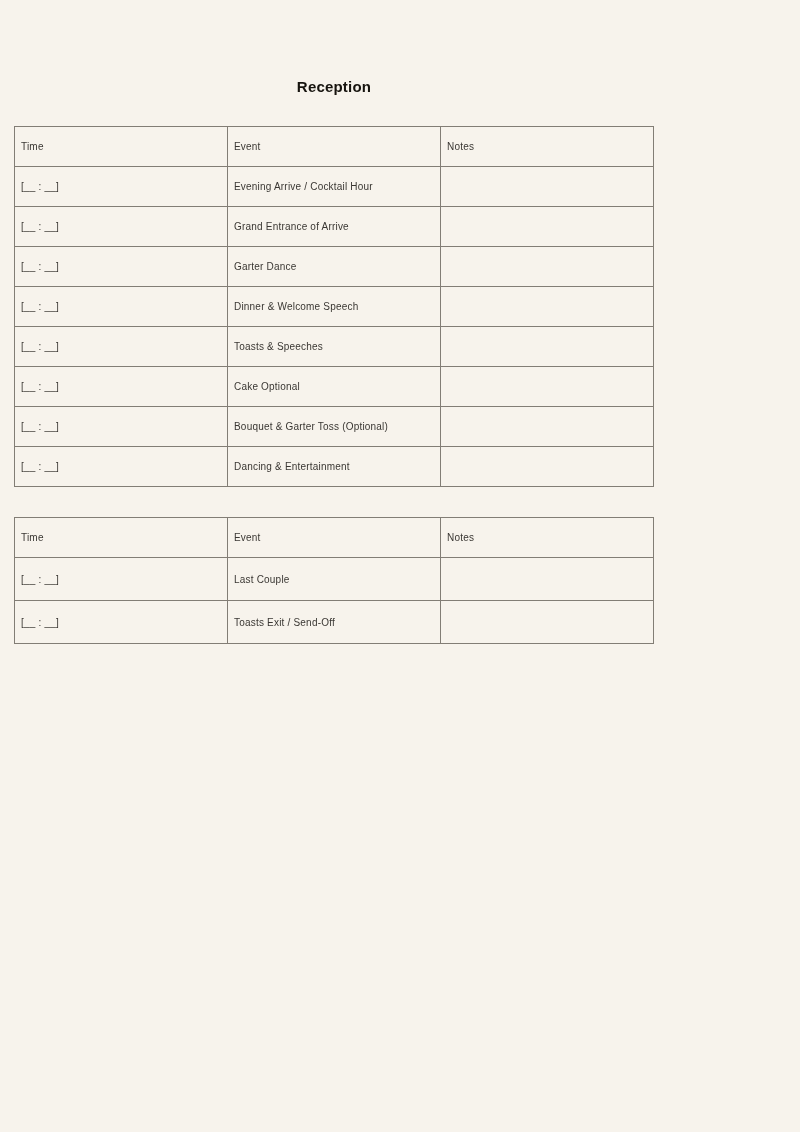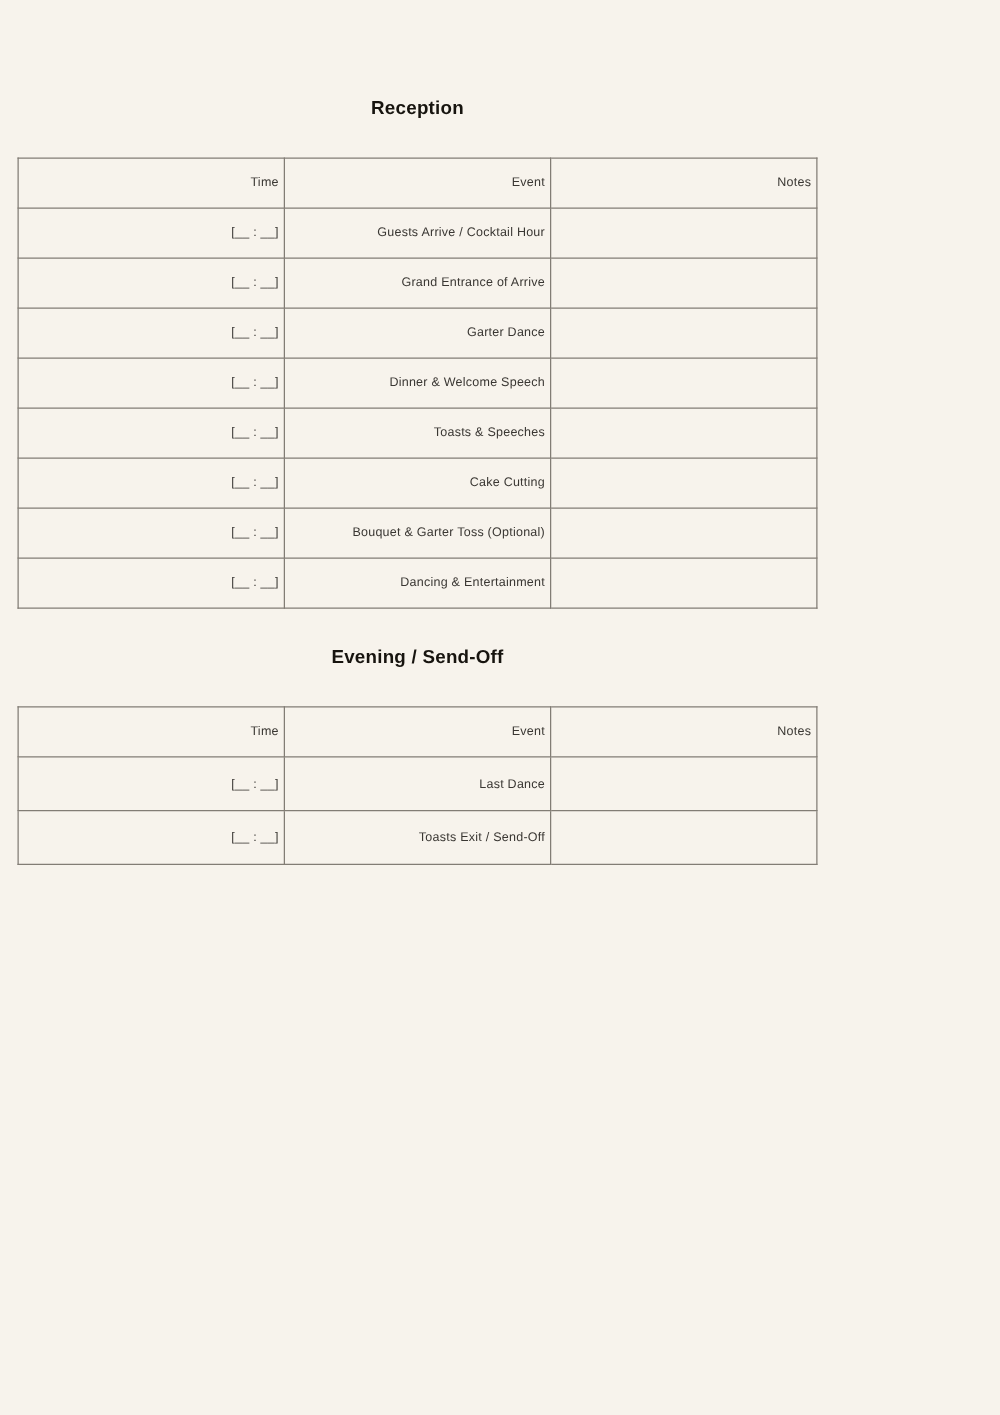--- a/index.html
+++ b/index.html
@@ -39,21 +39,21 @@
     margin: 0 auto;
     border-collapse: collapse;
     table-layout: fixed;
   }
   .schedule th,
   .schedule td {
     border: 1px solid #827d75;
     height: 39px;
     padding: 0 4px 0 6px;
     vertical-align: middle;
-    text-align: right;
+    text-align: left;
     font-size: 10px;
     font-weight: normal;
     color: #3a3733;
     letter-spacing: 0.2px;
     overflow: hidden;
     white-space: nowrap;
     margin-top: 28px;
   }
   .schedule--evening td {
     height: 42px;
@@ -76,21 +76,21 @@
       <thead>
         <tr>
           <th>Time</th>
           <th>Event</th>
           <th>Notes</th>
         </tr>
       </thead>
       <tbody>
         <tr>
           <td>[__ : __]</td>
-          <td>Guests Arrive / Cocktail Hour</td>
+          <td>Evening Arrive / Cocktail Hour</td>
           <td></td>
         </tr>
         <tr>
           <td>[__ : __]</td>
           <td>Grand Entrance of Arrive</td>
           <td></td>
         </tr>
         <tr>
           <td>[__ : __]</td>
           <td>Garter Dance</td>
@@ -101,51 +101,50 @@
           <td>Dinner &amp; Welcome Speech</td>
           <td></td>
         </tr>
         <tr>
           <td>[__ : __]</td>
           <td>Toasts &amp; Speeches</td>
           <td></td>
         </tr>
         <tr>
           <td>[__ : __]</td>
-          <td>Cake Cutting</td>
+          <td>Cake Optional</td>
           <td></td>
         </tr>
         <tr>
           <td>[__ : __]</td>
           <td>Bouquet &amp; Garter Toss (Optional)</td>
           <td></td>
         </tr>
         <tr>
           <td>[__ : __]</td>
           <td>Dancing &amp; Entertainment</td>
           <td></td>
         </tr>
       </tbody>
     </table>
   </div>
 
   <div class="section section--evening">
-    <h2 class="section-title">Evening / Send-Off</h2>
     <table class="schedule schedule--evening">
       <thead>
         <tr>
           <th>Time</th>
           <th>Event</th>
           <th>Notes</th>
         </tr>
       </thead>
       <tbody>
         <tr>
           <td>[__ : __]</td>
-          <td>Last Dance</td>
+          <td>Last Couple</td>
           <td></td>
         </tr>
         <tr>
           <td>[__ : __]</td>
           <td>Toasts Exit / Send-Off</td>
           <td></td>
         </tr>
       </tbody>
     </table>
   </div>

